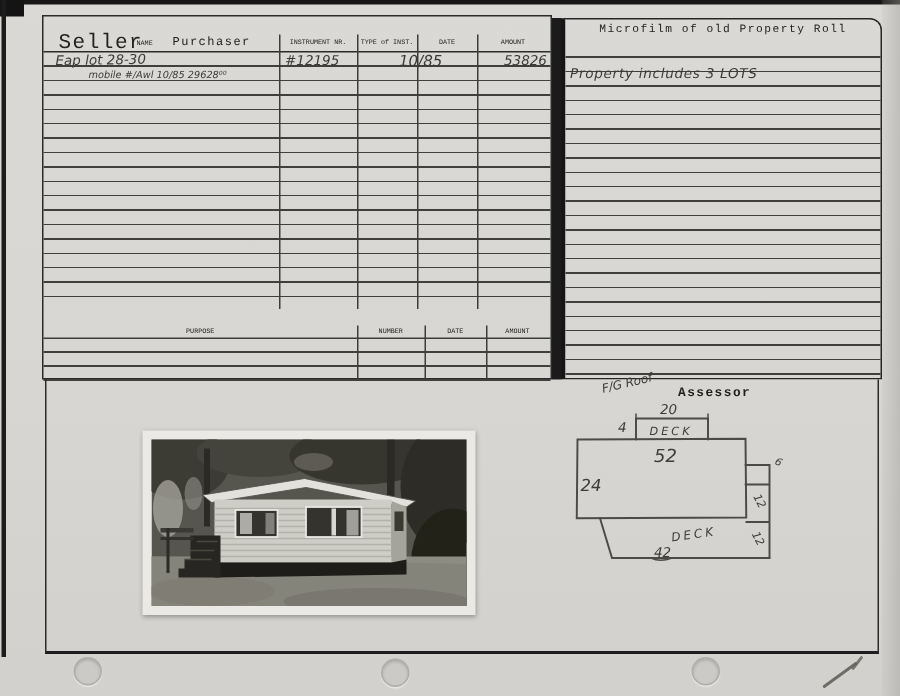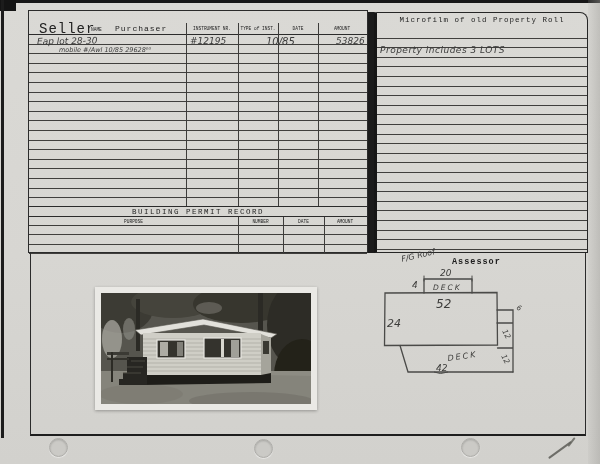--- a/index.html
+++ b/index.html
@@ -122,21 +122,20 @@
   <div class="vline v2"></div>
   <div class="vline v3"></div>
   <div class="vline v4"></div>
 
   <span class="hw hw-row1-name">Eap lot 28-30</span>
   <span class="hw hw-row1-instr">#12195</span>
   <span class="hw hw-row1-date">10/85</span>
   <span class="hw hw-row1-amt">53826</span>
   <span class="hw hw-row2">mobile #/Awl  10/85  29628⁰⁰</span>
 
-  <div class="abs permit-title">BUILDING PERMIT RECORD</div>
   <div class="abs permit-header">
     <span class="phd phd-purpose">PURPOSE</span>
     <span class="phd phd-number">NUMBER</span>
     <span class="phd phd-date">DATE</span>
     <span class="phd phd-amt">AMOUNT</span>
   </div>
   <div class="abs permit-body"></div>
   <div class="vline pv1"></div>
   <div class="vline pv2"></div>
   <div class="vline pv3"></div>

